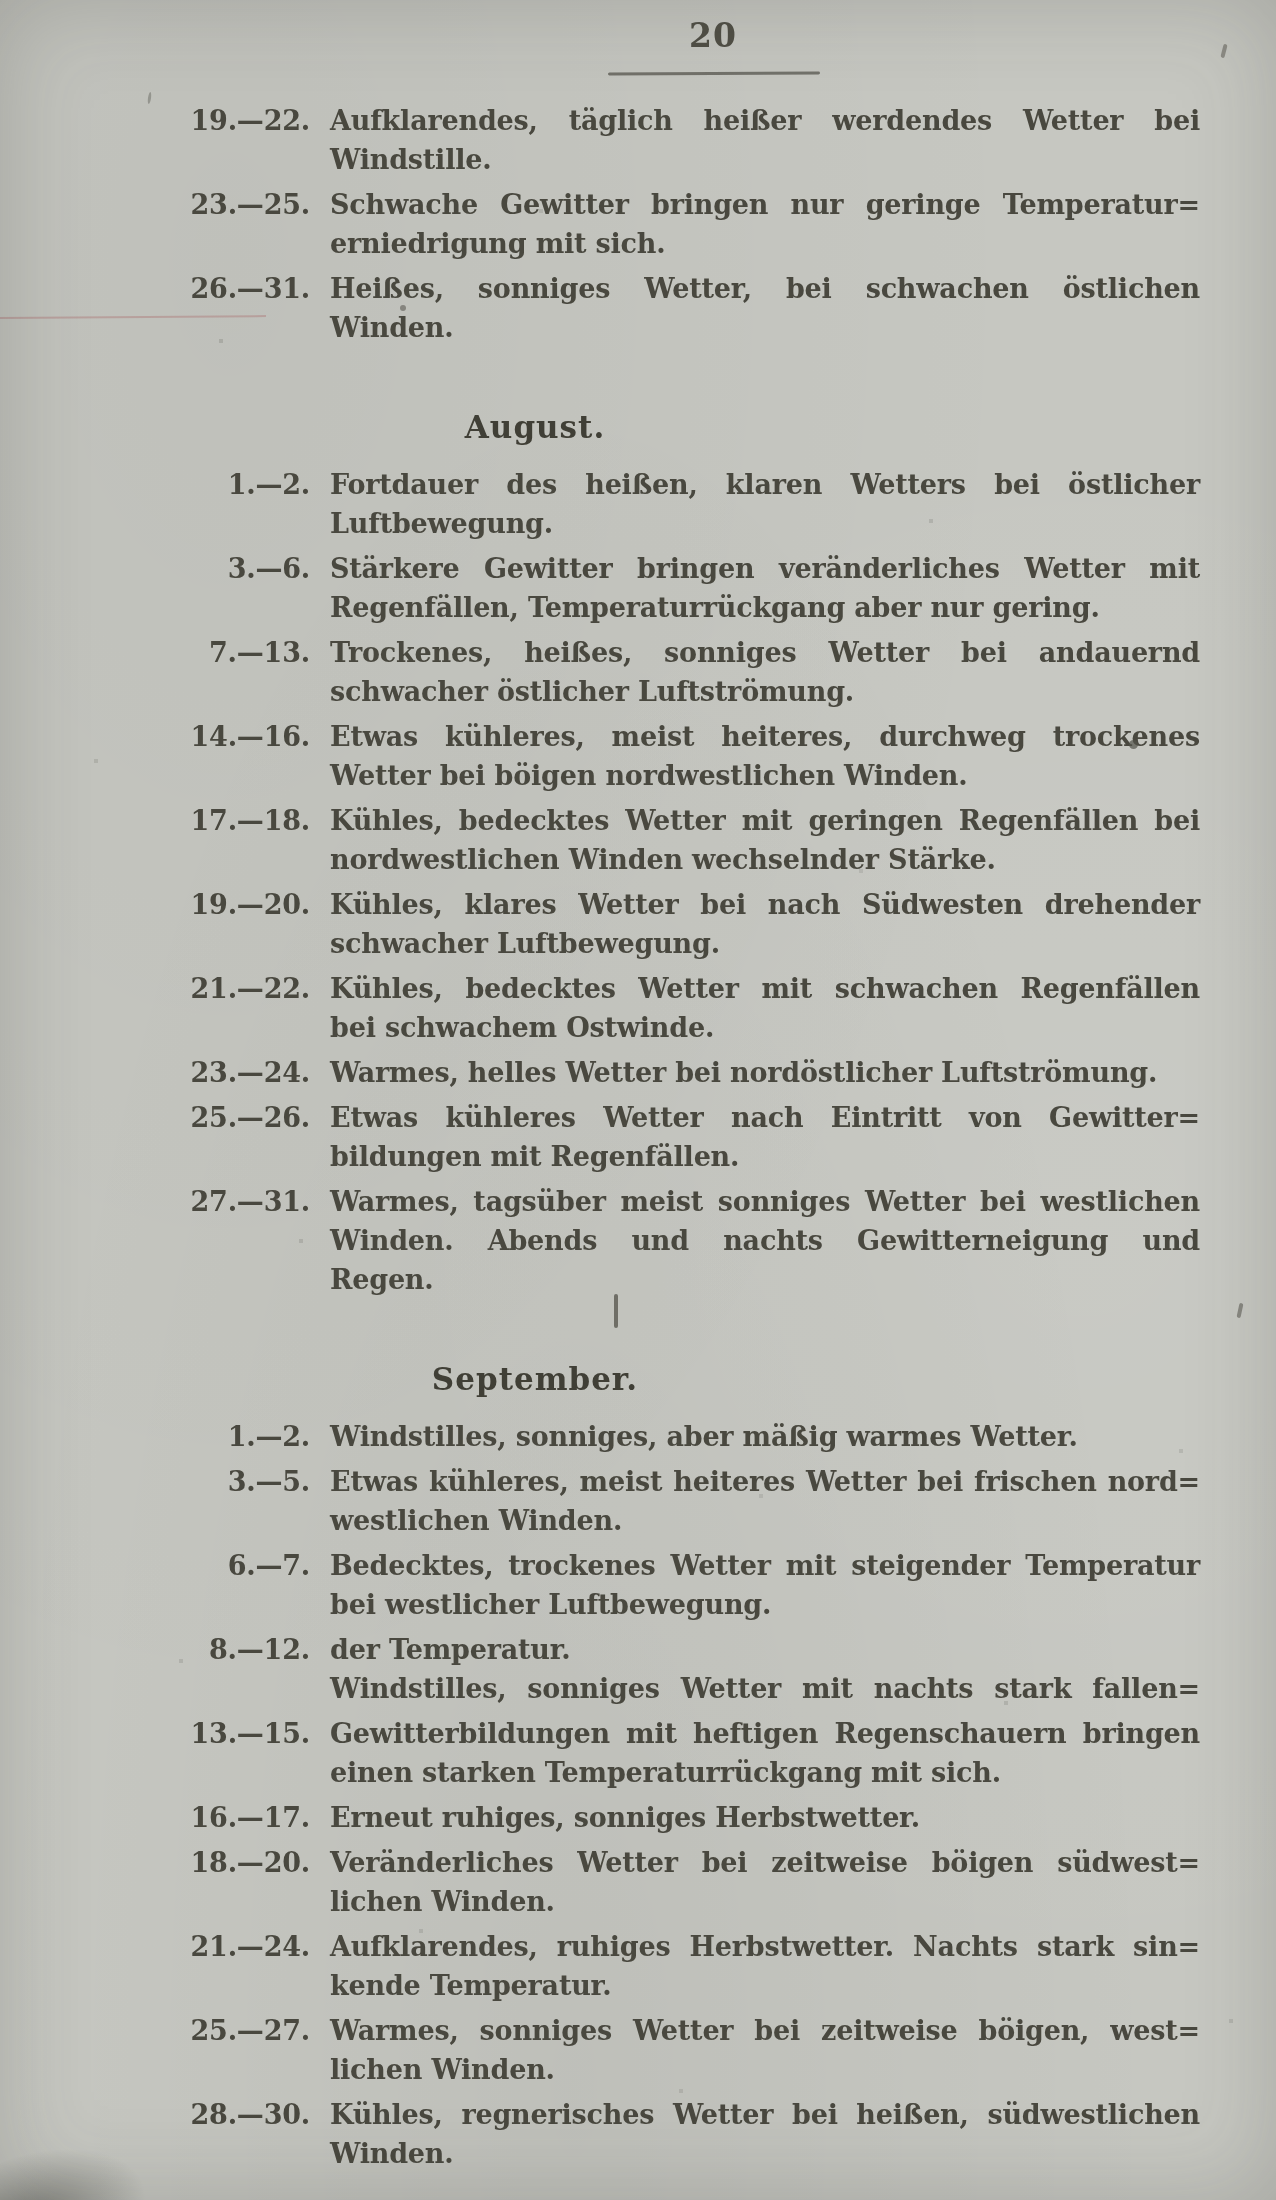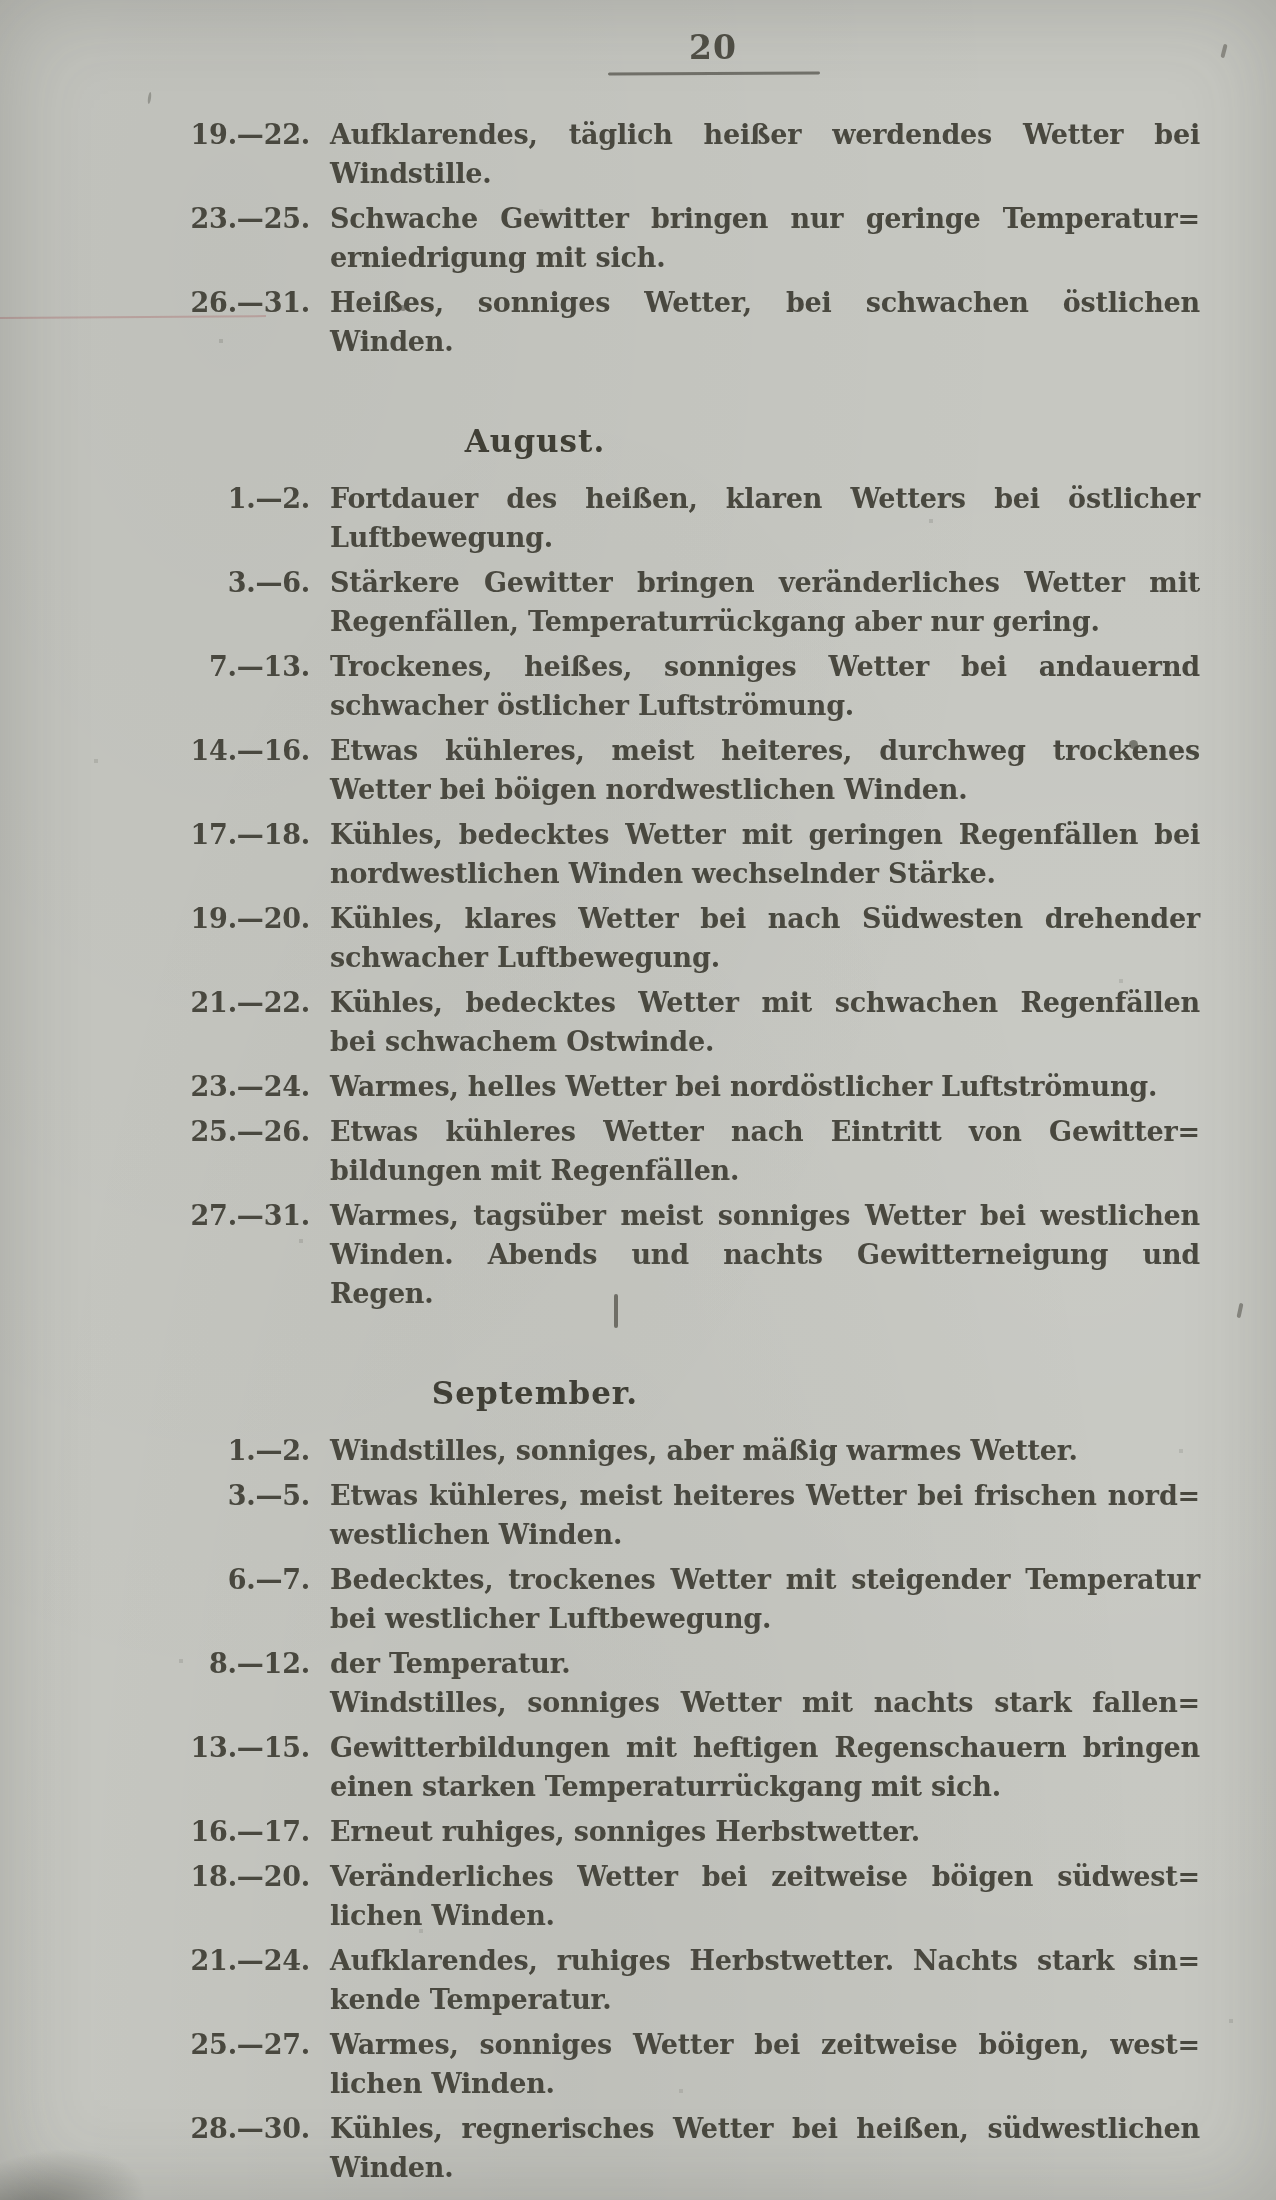--- a/index.html
+++ b/index.html
@@ -22,28 +22,28 @@
     background-image:
       radial-gradient(ellipse at 18% 12%, rgba(0,0,0,0.035), transparent 55%),
       radial-gradient(ellipse at 85% 55%, rgba(255,255,255,0.05), transparent 50%),
       radial-gradient(ellipse at 45% 95%, rgba(0,0,0,0.04), transparent 60%);
   }
   .page::after{ 
     content:"";position:absolute;inset:0;pointer-events:none;
     box-shadow:inset 0 0 90px rgba(55,55,48,0.22);
   }
   .page-number{
-    position:absolute;top:28px;left:606px;width:214px;
+    position:absolute;top:16px;left:606px;width:214px;
     text-align:center;font-size:33px;letter-spacing:1px;color:#504f46;
   }
   .page-rule{
     position:absolute;top:72px;left:608px;width:212px;height:3px;
     background:#63625a;border-radius:2px;transform:rotate(-0.3deg);opacity:.85;
   }
-  #sections{position:absolute;top:115px;left:0;width:1012px;}
+  #sections{position:absolute;top:101px;left:0;width:1012px;}
   .heading{
     font-size:31px;line-height:46px;text-align:center;
     padding-left:66px;margin:57px 8px 15px 0;
     letter-spacing:1px;color:#403f36;
   }
   .section.first .entry:first-child{margin-top:0;}
   .entry{
     display:flex;margin:0 0 6px 130px;
     font-size:27px;line-height:39px;letter-spacing:-0.2px;
   }

